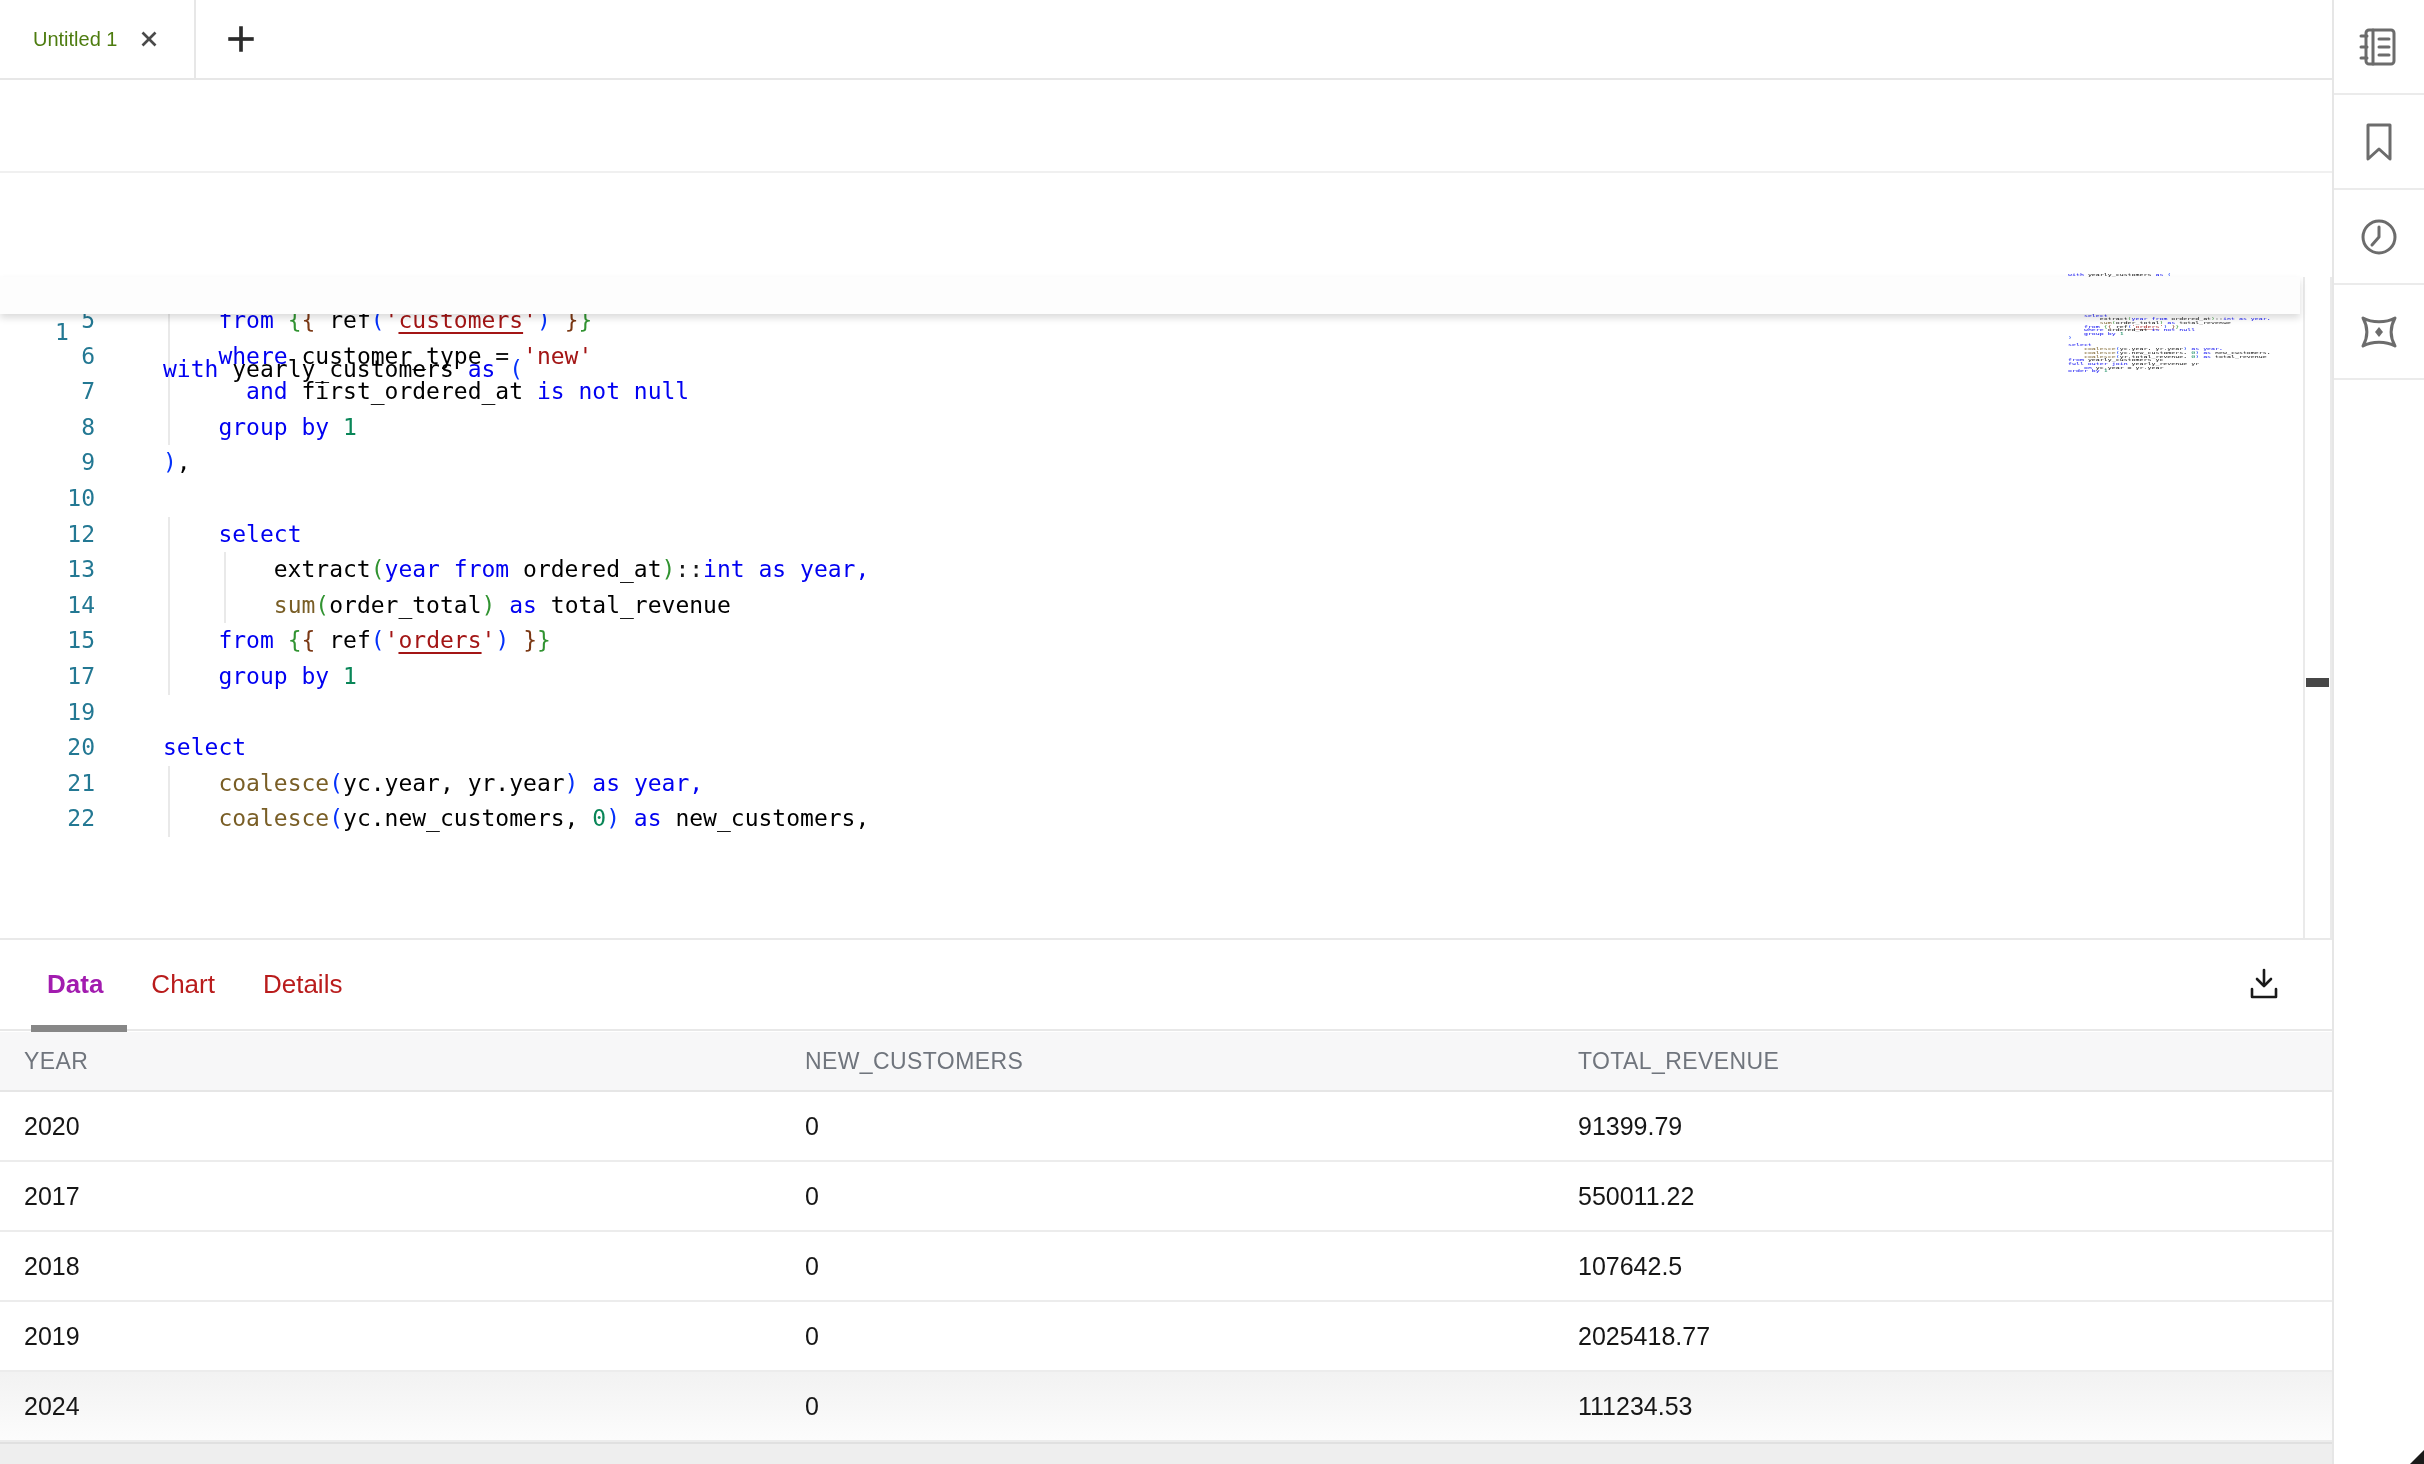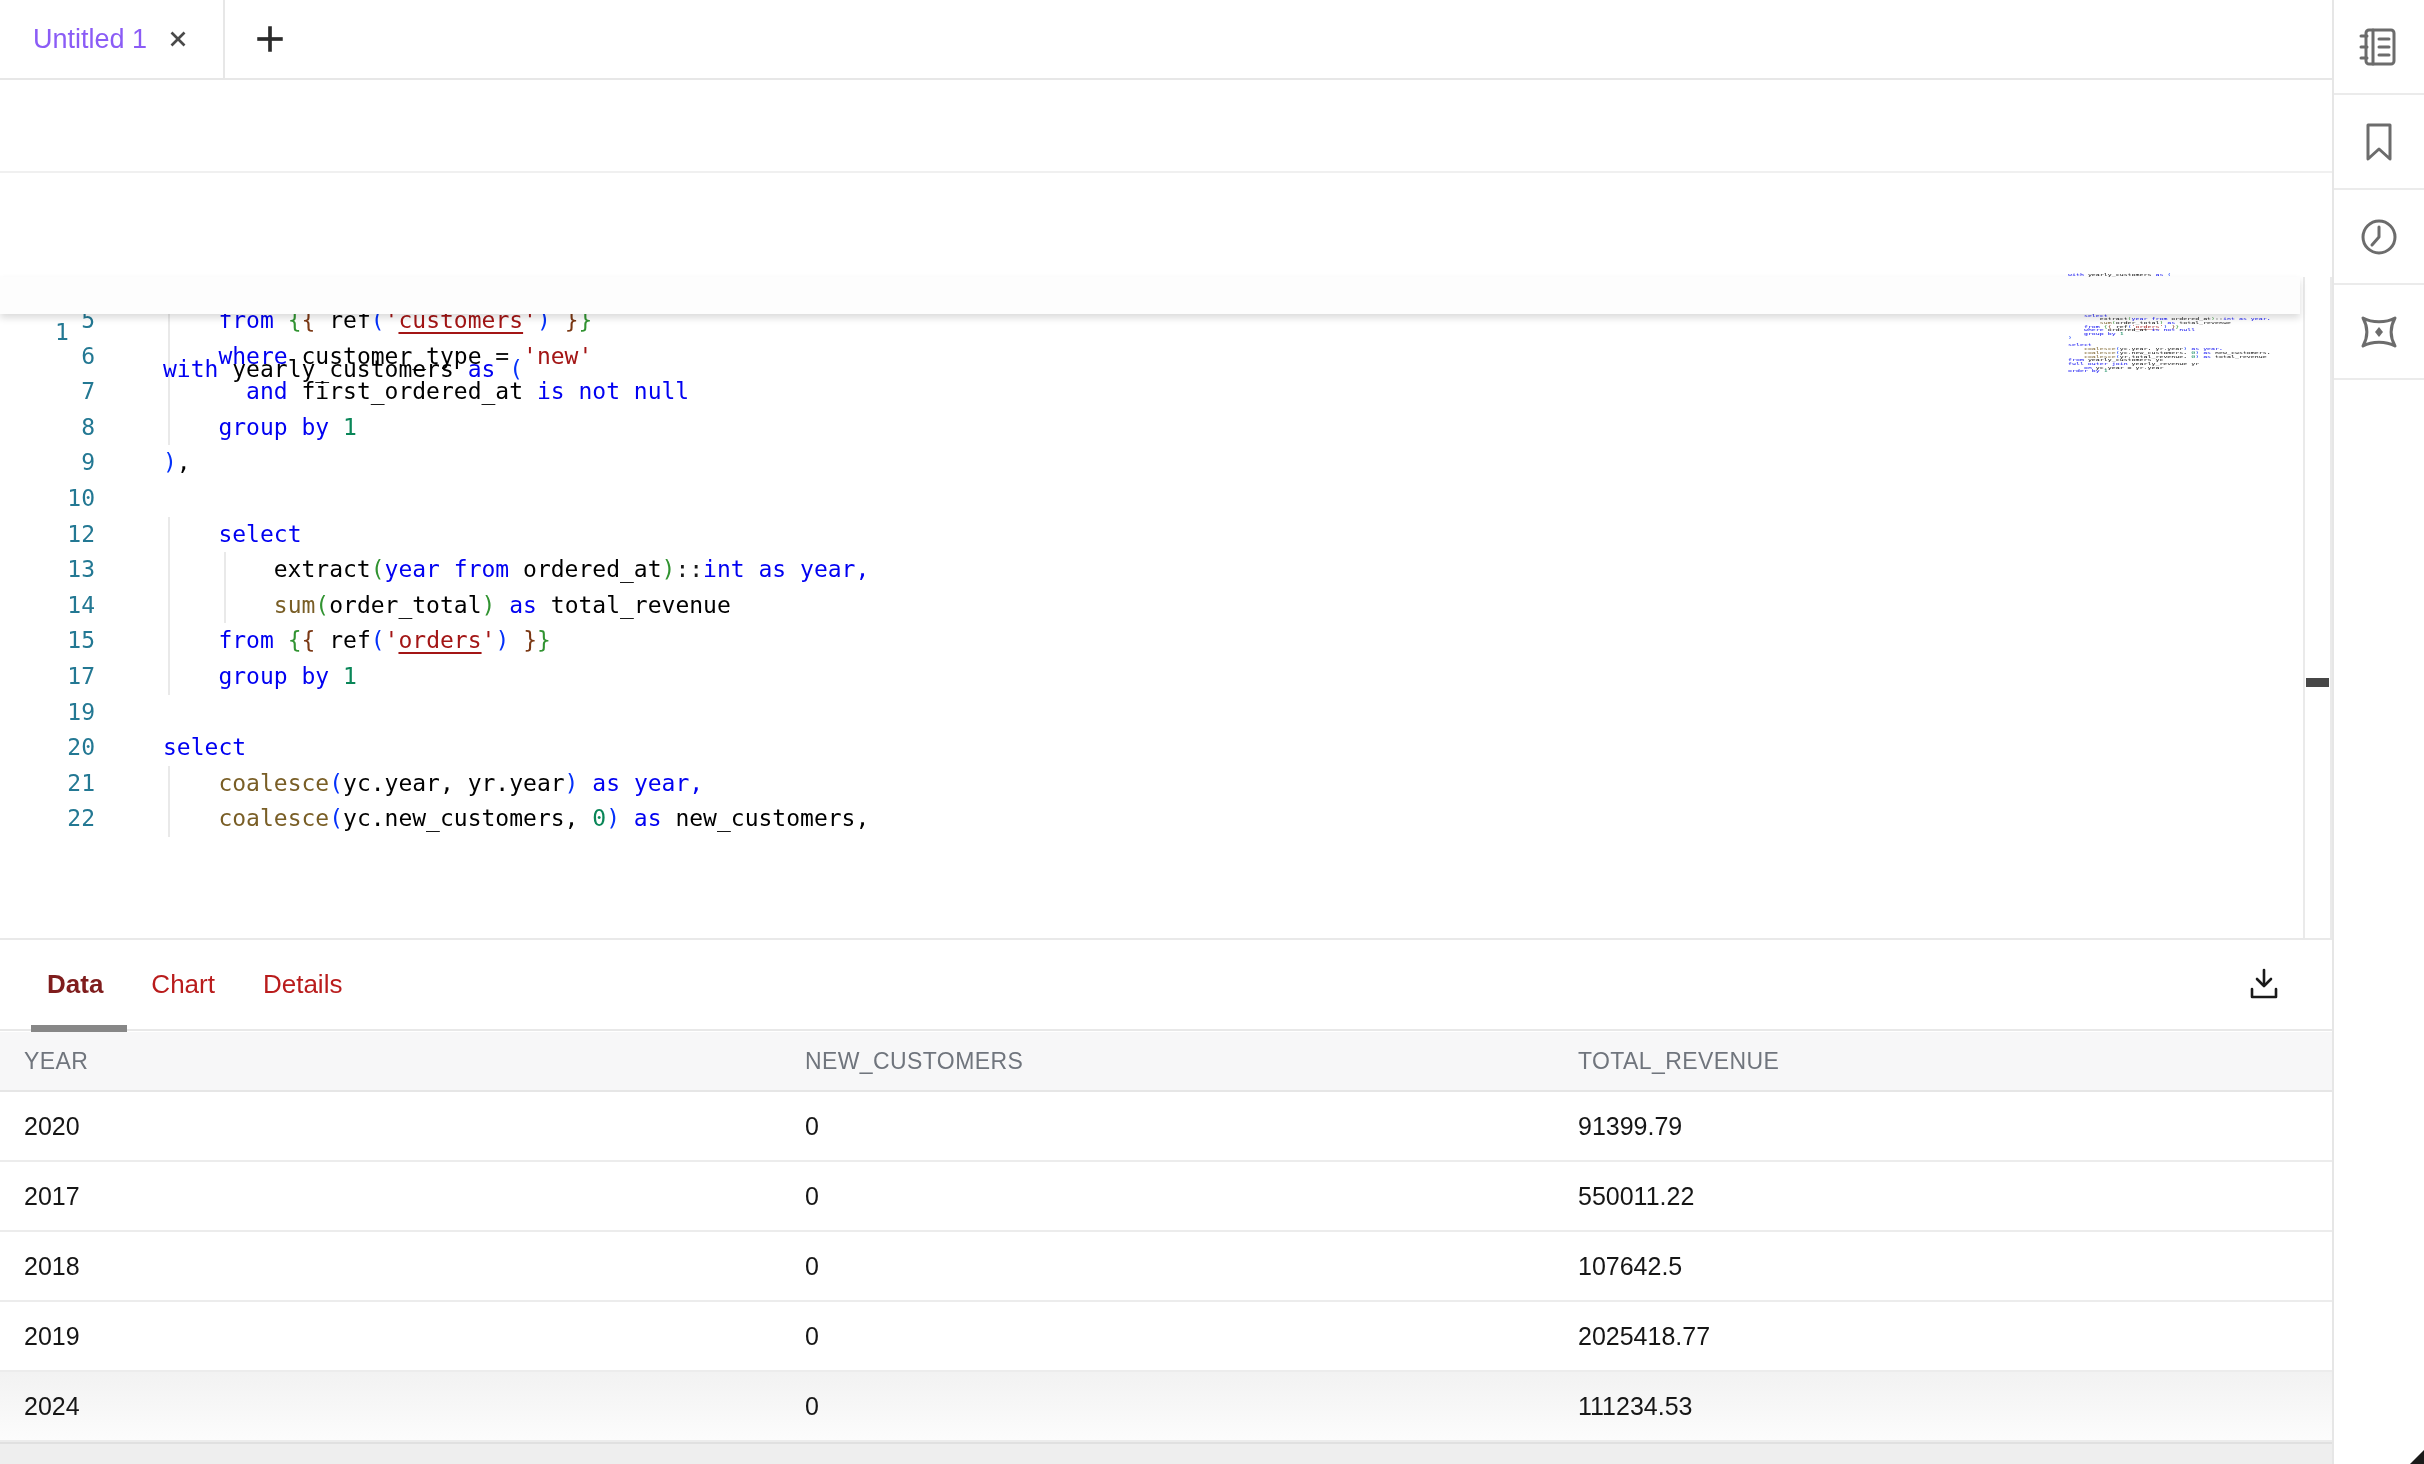--- a/index.html
+++ b/index.html
@@ -8,21 +8,21 @@
   .app { position:relative; width:2424px; height:1464px; background:#fff; }
 
   
   .main-panel { position:absolute; left:0; top:0; width:2332px; height:1464px; background:#fff; }
 
   
   .tabbar { position:absolute; left:0; top:0; width:2332px; height:80px; background:#fff;
             border-bottom:2px solid #E7E7E7; display:flex; align-items:center; }
   .tab { height:80px; display:flex; align-items:center; gap:18px; padding:0 32px 0 33px;
          border-right:2px solid #E7E7E7; cursor:pointer; }
-  .tab-title { font-size:27px; font-weight:500; color:#8b5cf6; }
+  .tab-title { font-size:20px; font-weight:500; color:#4d7c0f; }
   .tab-close { width:26px; height:26px; stroke:#4A4A4A; stroke-width:2.4; cursor:pointer; }
   .newtab { margin-left:28px; width:34px; height:34px; stroke:#2B2B2B; stroke-width:2.6; cursor:pointer; }
 
   
   .toolbar { position:absolute; left:0; top:82px; width:2332px; height:91px; background:#fff;
              border-bottom:2px solid #F0F0F0; }
   .bm-btn { position:absolute; left:1884px; top:103px; width:32px; height:50px; cursor:pointer; }
   .bm-btn svg { width:32px; height:50px; stroke:#1A1A1A; stroke-width:2.6; fill:none; }
   .develop-btn { position:absolute; left:1956px; top:100px; width:162px; height:60px;
                  border:2px solid #D0D0D0; border-radius:12px; background:#fff;
@@ -82,21 +82,21 @@
   .scroll-track { position:absolute; left:2303px; top:104px; width:29px; height:661px;
                   border-left:2px solid #EAEAEA; border-right:2px solid #EAEAEA; background:#fff; }
   .scroll-thumb { position:absolute; left:1px; top:401px; width:23px; height:9px; background:#474747; cursor:grab; }
 
   
   .results { position:absolute; left:0; top:938px; width:2332px; height:526px; background:#fff;
              border-top:2px solid #E9E9E9; z-index:5; }
   .res-tabs { position:absolute; left:0; top:0; width:100%; height:89px; display:flex;
               align-items:center; padding-left:47px; gap:48px; }
   .res-tab { font-size:26px; color:#b91c1c; cursor:pointer; }
-  .res-tab.active { font-weight:700; color:#7f1d1d; }
+  .res-tab.active { font-weight:700; color:#a21caf; }
   .res-divider { position:absolute; left:0; top:89px; width:100%; height:2px; background:#E8E8E8; }
   .res-underline { position:absolute; left:31px; top:85px; width:96px; height:7px; background:#878787; z-index:2; }
   .download-btn { position:absolute; left:2240px; top:20px; width:48px; height:48px; cursor:pointer;
                   display:flex; align-items:center; justify-content:center; }
   .download-btn svg { width:38px; height:38px; stroke:#1A1A1A; stroke-width:2.6; fill:none;
                       stroke-linecap:round; stroke-linejoin:round; }
   .tbl-header { position:absolute; left:0; top:92px; width:100%; height:60px; background:#F7F7F8;
                 display:grid; grid-template-columns:781px 773px auto; align-items:center;
                 padding-left:24px; border-bottom:2px solid #E6E6E6; }
   .tbl-header .hc { font-size:23px; font-weight:500; color:#70757D; letter-spacing:0.4px; }

